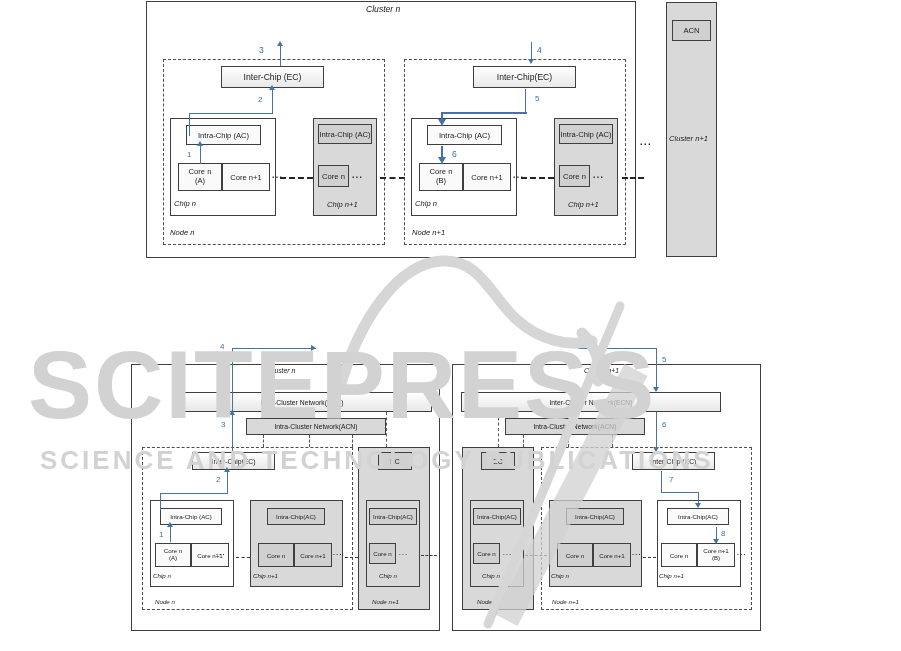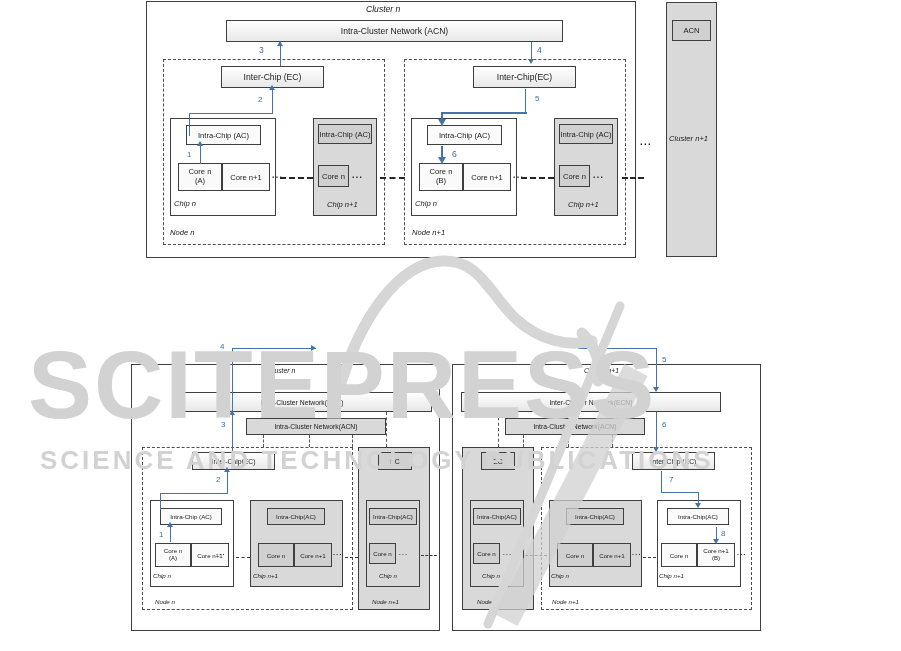--- a/index.html
+++ b/index.html
@@ -71,21 +71,20 @@
   </svg>
   <div class="wm-text wm-big" style="left:28px;top:330px;">SCITEPRESS</div>
   <div class="wm-text wm-small" style="left:40px;top:445px;">SCIENCE AND TECHNOLOGY PUBLICATIONS</div>
 </div>
 
 <div id="figure">
 
   <div class="solidbox" style="left:146px;top:1px;width:490px;height:257px;"></div>
   <div class="lbl t9 it" style="left:366px;top:4px;">Cluster n</div>
 
-  <div class="box grad t9" style="left:226px;top:20px;width:337px;height:22px;">Intra-Cluster Network (ACN)</div>
 
   <div class="box grey" style="left:666px;top:2px;width:51px;height:255px;"></div>
   <div class="box greyfill thick t8" style="left:672px;top:20px;width:39px;height:21px;">ACN</div>
   <div class="lbl t8 it" style="left:669px;top:134px;">Cluster n+1</div>
   <div class="ell t10" style="left:640px;top:136px;">...</div>
 
   <div class="dashbox" style="left:163px;top:59px;width:222px;height:186px;"></div>
   <div class="lbl t8 it" style="left:170px;top:228px;">Node n</div>
 
   <div class="box grad t9" style="left:221px;top:66px;width:103px;height:22px;">Inter-Chip (EC)</div>

